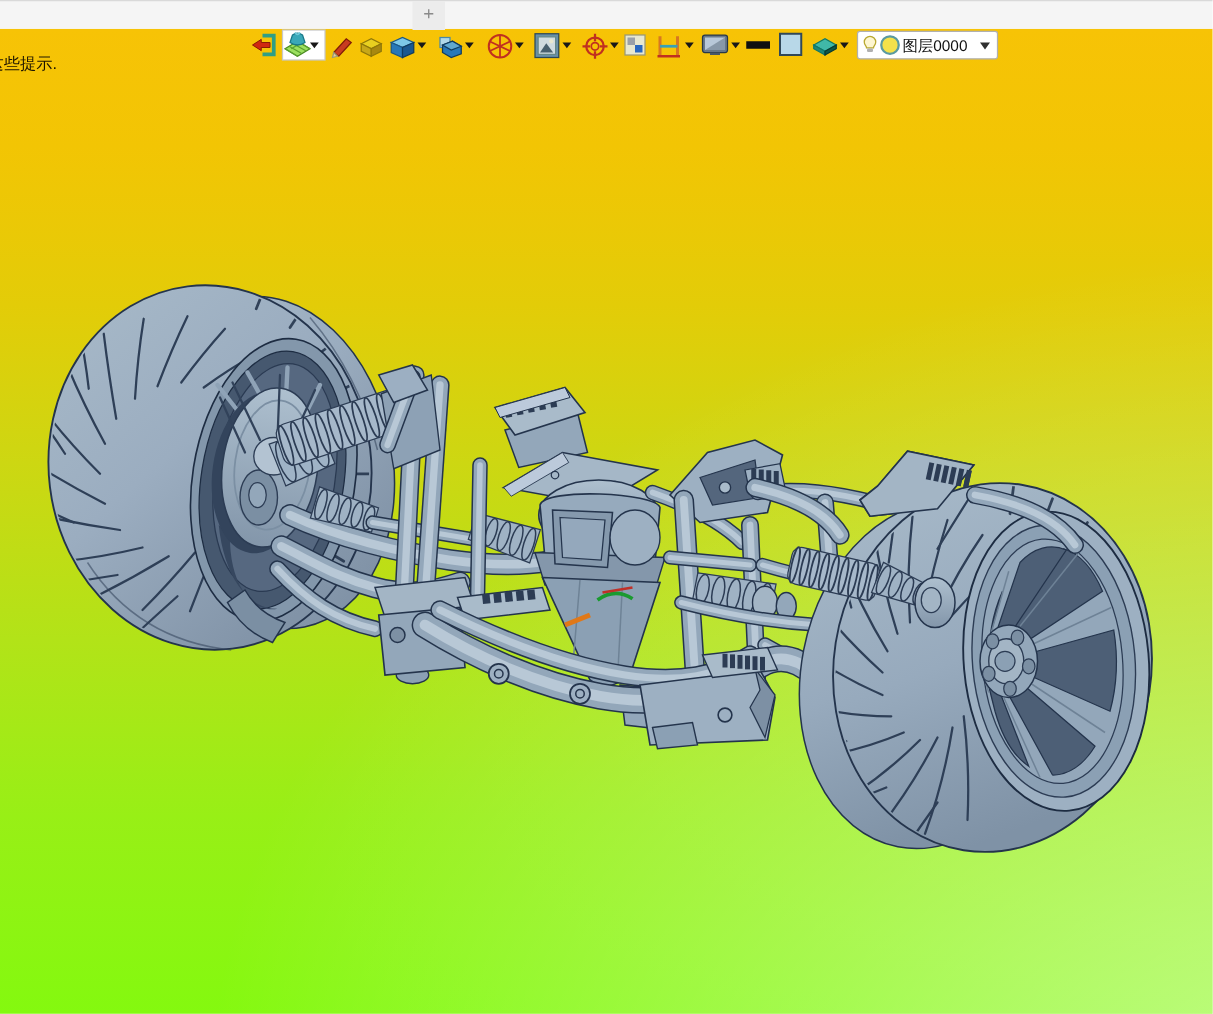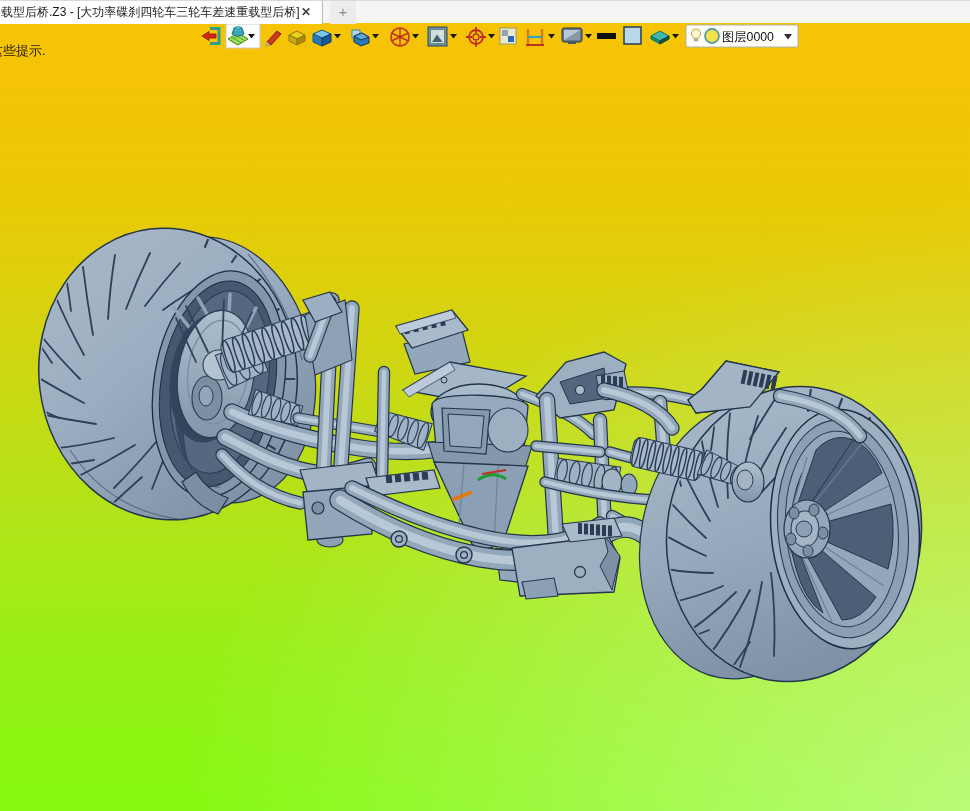--- a/index.html
+++ b/index.html
@@ -450,18 +450,14 @@
 <rect x="686" y="25" width="112" height="22" rx="2" fill="#ffffff" stroke="#b0b0b0"></rect>
 <g transform="translate(689,28)">
       <path d="M7,1 a4.6,4.6 0 0 1 4.6,4.6 c0,2.4 -1.8,3.2 -1.8,4.6 l-5.6,0 c0,-1.4 -1.8,-2.2 -1.8,-4.6 a4.6,4.6 0 0 1 4.6,-4.6 Z" fill="#fdf6d0" stroke="#b8a830"></path>
       <rect x="4.6" y="10.8" width="4.8" height="2.8" rx="1" fill="#b0b0b0"></rect>
     </g>
 <circle cx="712" cy="36" r="7" fill="#f3e14a" stroke="#5a9aa0" stroke-width="1.8"></circle>
 <text x="722" y="40.5" font-size="12.3" fill="#101010">图层0000</text>
 <path d="M784,34 l8,0 l-4,5.5 z" fill="#303030"></path>
 </svg>
 <div id="tabbar">
-  <div id="tab1">
-    <span id="tabtext">载型后桥.Z3 - [大功率碟刹四轮车三轮车差速重载型后桥]</span>
-    <span id="tabx">✕</span>
-  </div>
   <div id="plus">+</div>
 </div>
 
 </body></html>

